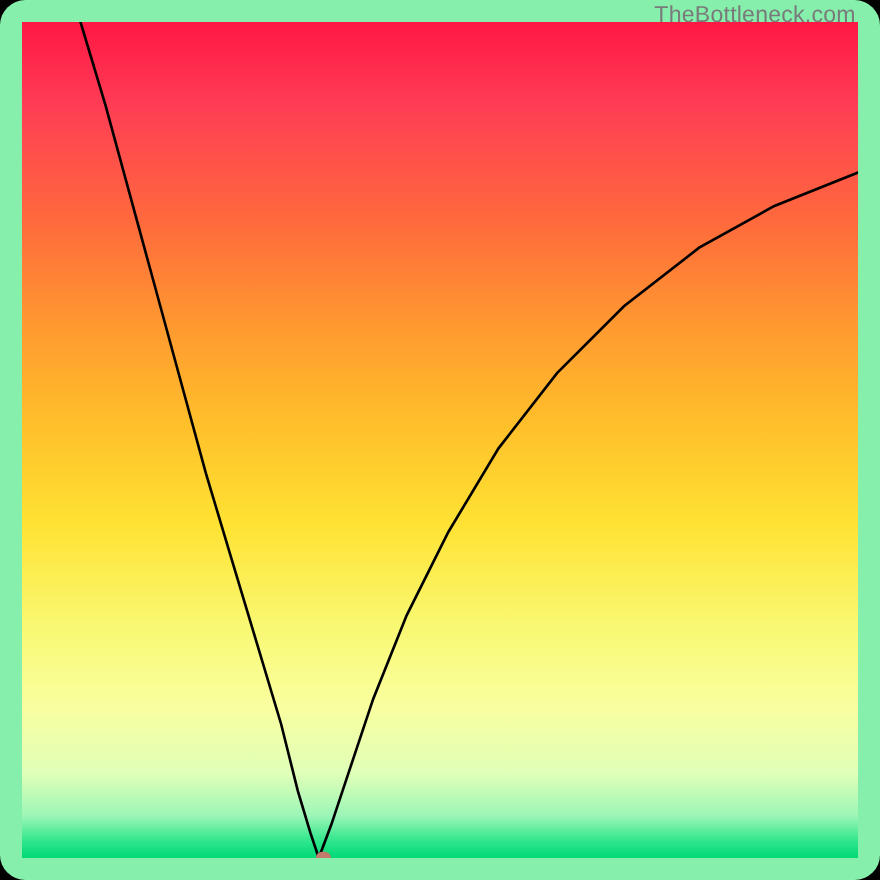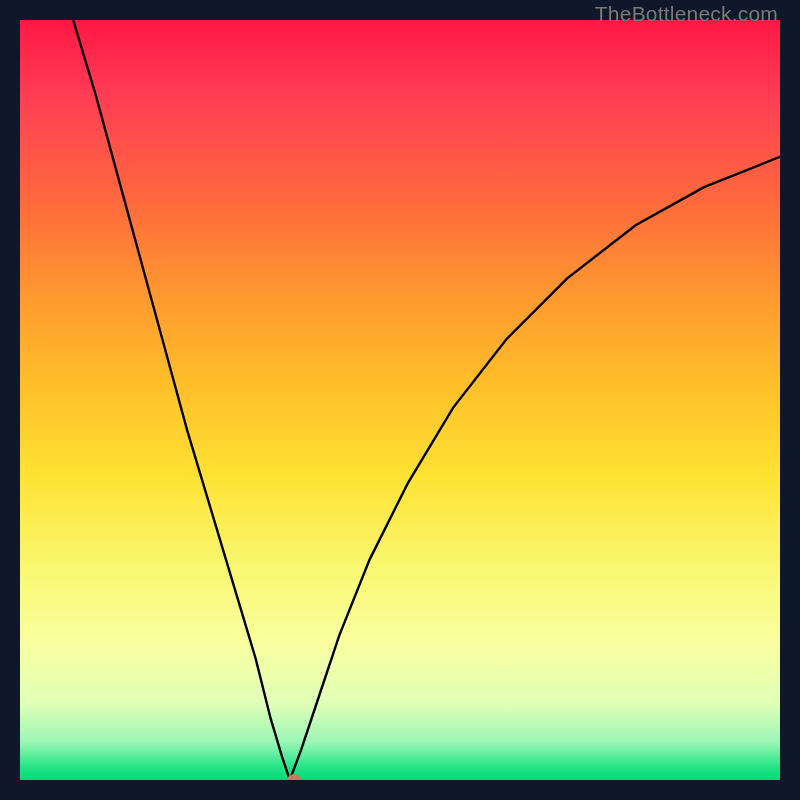--- a/index.html
+++ b/index.html
@@ -7,21 +7,22 @@
     padding: 0;
     width: 800px;
     height: 800px;
     background: #000;
     font-family: Arial, Helvetica, sans-serif;
     overflow: hidden;
   }
   .frame {
     position: absolute;
     inset: 0;
-    background: #0f172a;
+    background: #86efac;
+    border-radius: 23px;
   }
   .plot-area {
     position: absolute;
     left: 20px;
     top: 20px;
     width: 760px;
     height: 760px;
     overflow: hidden;
   }
   .gradient-bg {

